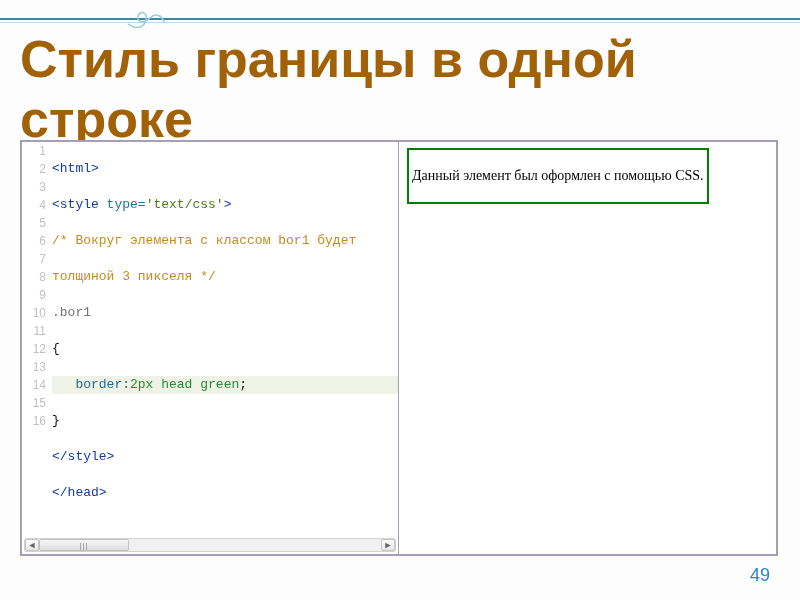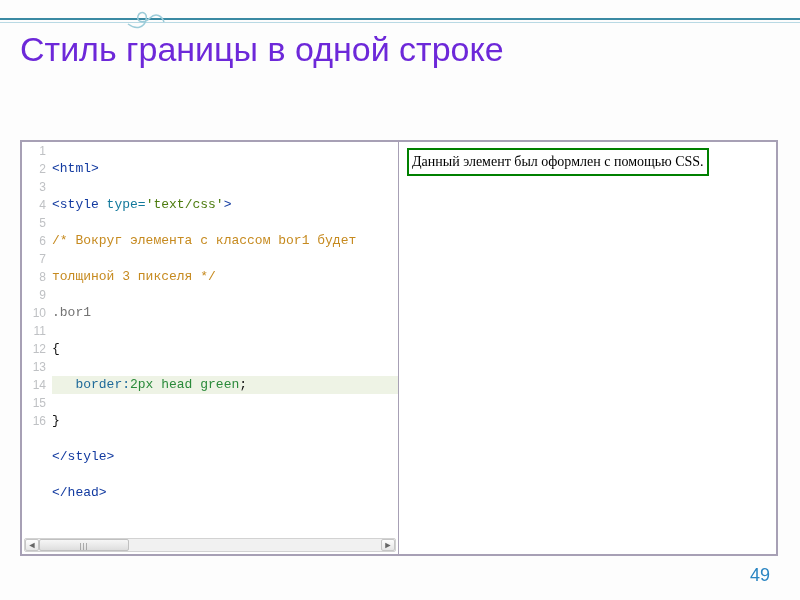--- a/index.html
+++ b/index.html
@@ -34,24 +34,24 @@
     left: 126px;
     width: 40px;
     height: 28px;
   }
   
   .title {
     position: absolute;
     top: 30px;
     left: 20px;
     width: 760px;
-    font-size: 34px;
+    font-size: 52px;
     line-height: 1.15;
-    color: #6d28d9;
-    font-weight: normal;
+    color: #a16207;
+    font-weight: bold;
   }
   
   .editor-wrap {
     position: absolute;
     top: 140px;
     left: 20px;
     width: 758px;
     height: 416px;
     border: 2px solid #a7a0b5;
     background: #fff;
@@ -148,21 +148,21 @@
     height: 100%;
     background: #fff;
     padding: 6px 8px;
     overflow: hidden;
     font-family: "Times New Roman", serif;
     font-size: 14px;
     color: #000;
   }
   .preview-box {
     border: 2px solid green;
-    padding: 4px 3px;
+    padding: 18px 3px;
     display: inline-block;
   }
   
   .pagenum {
     position: absolute;
     right: 30px;
     bottom: 14px;
     color: #2a85c2;
     font-size: 18px;
   }

